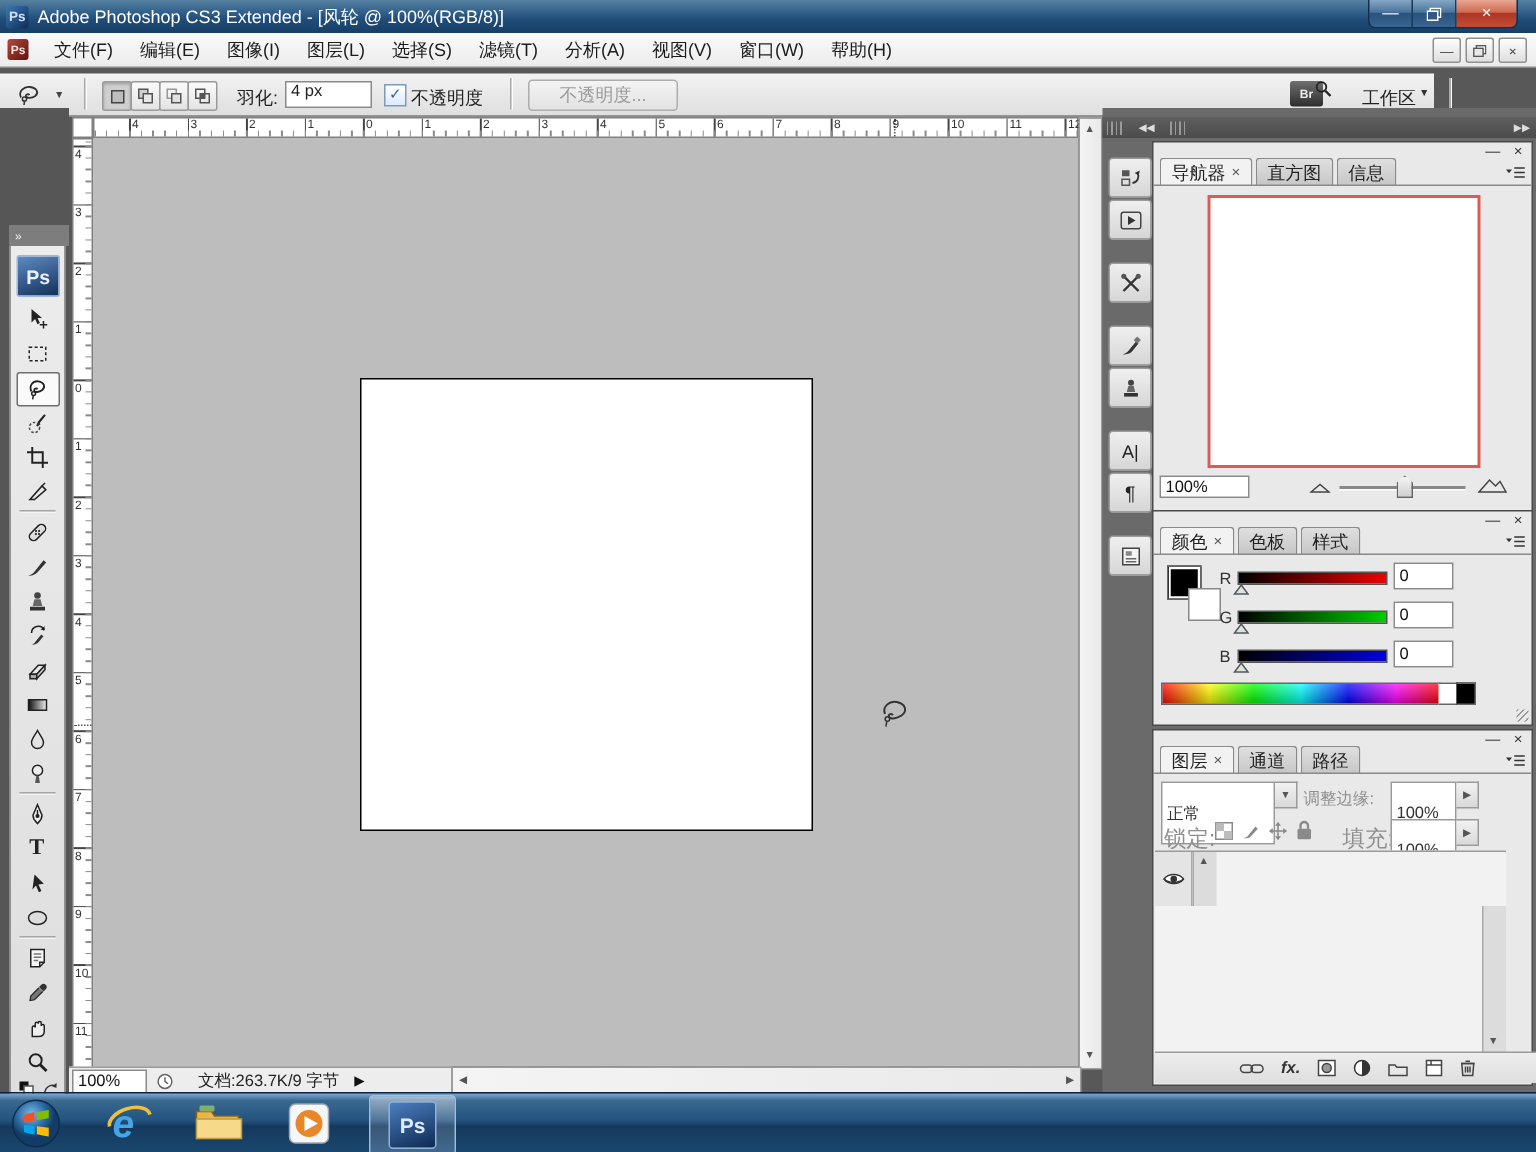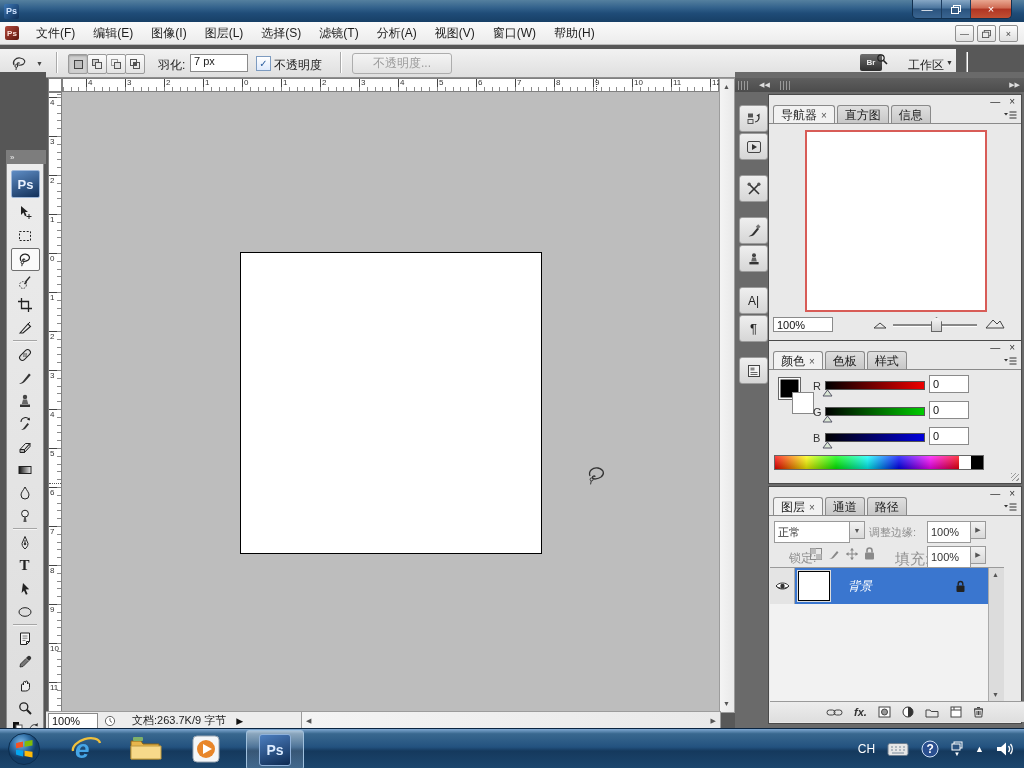--- a/index.html
+++ b/index.html
@@ -82,21 +82,21 @@
     background:linear-gradient(#dfdfdf,#c6c6c6)}
   .tab.active{background:#f2f2f2}
   .tab .x{font-size:10px;color:#555}
   .pmenu{position:absolute;right:3px;top:13px;width:16px;height:14px;color:#333;font-size:8px;
     display:flex;align-items:center;justify-content:center}
   .tabline{position:absolute;left:0;right:0;top:28px;height:1px;background:#8a8a8a}
   .inbox{border:1px solid #8a8a8a;background:#fff;font-size:11px;color:#111;display:flex;align-items:center;padding:0 3px}
   .graylab{color:#8f8f8f}
   .combo{position:absolute;display:flex}
   .combo .val{border:1px solid #9a9a9a;background:#fff;width:36px;height:16px;font-size:11px;
-    display:flex;align-items:center;padding:2px 3px;color:#333}
+    display:flex;align-items:center;padding:12px 3px;color:#333}
   .combo .arr{border:1px solid #9a9a9a;border-left:none;width:14px;height:16px;
     background:linear-gradient(#f2f2f2,#d9d9d9);font-size:7px;color:#555;
     display:flex;align-items:center;justify-content:center}
   
   .taskbar{left:0;top:728px;width:1024px;height:40px;
     background:linear-gradient(180deg,#7fa8d2 0%,#39688f 12%,#23527f 45%,#15395d 55%,#1c476f 100%);
     border-top:1px solid #0a2440}
   .tkicon{position:absolute;top:3px;width:40px;height:34px;display:flex;align-items:center;justify-content:center}
   .psbtn{position:absolute;left:246px;top:1px;width:56px;height:38px;border:1px solid #9fc0dd;border-radius:3px;
     background:linear-gradient(rgba(255,255,255,.45),rgba(255,255,255,.15) 50%,rgba(180,210,240,.25));
@@ -107,20 +107,21 @@
   .tray{position:absolute;right:10px;top:0;height:40px;display:flex;align-items:center;gap:12px;color:#fff;font-size:12px}
   text{font-family:"Liberation Sans",sans-serif}
 </style>
 </head>
 <body>
 
 <div id="screen">
 
   <div class="abs titlebar">
     <span class="appbadge">Ps</span>
+    <span>Adobe Photoshop CS3 Extended - [风轮 @ 100%(RGB/8)]</span>
     <div class="winbtns">
       <div class="wbtn">—</div>
       <div class="wbtn">
         <svg width="10" height="9" viewBox="0 0 10 9">
             <rect x="2.5" y="0.5" width="7" height="6" fill="none" stroke="#fff"></rect>
             <rect x="0.5" y="2.5" width="7" height="6" fill="#355a82" stroke="#fff"></rect>
           </svg>
       </div>
       <div class="wbtn close">×</div>
     </div>
@@ -178,21 +179,21 @@
         </svg>
     </div>
     <div class="modebtn" style="left:125px">
       <svg width="12" height="12" viewBox="0 0 12 12">
           <rect x="1.5" y="1.5" width="6" height="6" fill="none" stroke="#555"></rect>
           <rect x="4.5" y="4.5" width="6" height="6" fill="none" stroke="#555"></rect>
           <rect x="4.5" y="4.5" width="3" height="3" fill="#555"></rect>
         </svg>
     </div>
     <span class="abs" style="left:158px;top:8px">羽化:</span>
-    <div class="opt-input" style="left:190px;width:50px">7 px</div>
+    <div class="opt-input" style="left:190px;width:50px">4 px</div>
     <div class="abs" style="left:256px;top:7px;width:13px;height:13px;border:1px solid #7d9bc0;background:linear-gradient(#fff,#dfeafc);display:flex;align-items:center;justify-content:center;font-size:10px;color:#2d5f9e">✓</div>
     <span class="abs" style="left:274px;top:8px">不透明度</span>
     <div class="vsep" style="left:340px"></div>
     <div class="btn-disabled" style="left:352px;width:78px">不透明度...</div>
     <div class="abs" style="left:860px;top:5px;width:22px;height:17px;border-radius:2px;background:linear-gradient(#6f6f6f,#2e2e2e);color:#eee;font-size:8px;font-weight:bold;display:flex;align-items:center;justify-content:center">Br</div>
     <svg class="abs" style="left:876px;top:4px" width="12" height="12" viewBox="0 0 12 12">
         <circle cx="5" cy="5" r="3.2" fill="none" stroke="#222" stroke-width="1.2"></circle>
         <path d="M7.5 7.5 L11 11" stroke="#222" stroke-width="1.6"></path>
       </svg>
     <span class="abs" style="left:908px;top:8px">工作区</span>
@@ -599,21 +600,21 @@
       <div class="tabline"></div>
       <div class="combo" style="left:5px;top:34px">
         <div class="val" style="width:68px">正常</div>
         <div class="arr">▼</div>
       </div>
       <span class="abs graylab" style="left:100px;top:38px;font-size:11px">调整边缘:</span>
       <div class="combo" style="left:158px;top:34px">
         <div class="val">100%</div>
         <div class="arr">▶</div>
       </div>
-      <span class="abs graylab" style="left:20px;top:63px;font-size:12px">锁定:</span>
+      <span class="abs graylab" style="left:7px;top:63px;font-size:15px">锁定:</span>
       <svg class="abs" style="left:40px;top:60px" width="14" height="14" viewBox="0 0 14 14">
           <rect x="1.5" y="1.5" width="11" height="11" fill="none" stroke="#888"></rect>
           <rect x="1.5" y="1.5" width="5.5" height="5.5" fill="#bbb"></rect>
           <rect x="7" y="7" width="5.5" height="5.5" fill="#bbb"></rect>
         </svg>
       <svg class="abs" style="left:58px;top:60px" width="14" height="14" viewBox="0 0 14 14">
           <path d="M2 12 C4 11 4.5 11 5.5 9.5 L10 4 L11.5 5.5 L7 10.5 C5.8 11.8 4.5 11.8 2 12 Z" fill="#888"></path>
         </svg>
       <svg class="abs" style="left:76px;top:60px" width="14" height="14" viewBox="0 0 14 14">
           <path d="M7 1 L9 3.5 H5 Z M7 13 L5 10.5 H9 Z M1 7 L3.5 5 V9 Z M13 7 L10.5 9 V5 Z" fill="#888"></path>
@@ -628,28 +629,20 @@
         <div class="val">100%</div>
         <div class="arr">▶</div>
       </div>
       <div class="abs" style="left:1px;top:80px;width:234px;height:134px;background:#f2f2f2;border-top:1px solid #9a9a9a">
         <div class="abs" style="left:0;top:0;width:234px;height:36px;display:flex">
           <div style="width:24px;background:#e4e4e4;border-right:1px solid #aaa;display:flex;align-items:center;justify-content:center">
             <svg width="15" height="10" viewBox="0 0 15 10">
                 <path d="M1 5 C4 1 11 1 14 5 C11 9 4 9 1 5 Z" fill="#fff" stroke="#333"></path>
                 <circle cx="7.5" cy="5" r="2.2" fill="#333"></circle>
                 <path d="M1 5 C4 8 11 8 14 5" fill="none" stroke="#333"></path>
-              </svg>
-          </div>
-          <div style="flex:1;background:#3a76cf;display:flex;align-items:center">
-            <div style="width:30px;height:28px;background:#fff;border:1px solid #000;outline:1px solid #ddd;margin-left:3px"></div>
-            <span style="margin-left:18px;color:#fff;font-size:12px;font-style:italic">背景</span>
-            <svg style="position:absolute;right:38px" width="11" height="13" viewBox="0 0 11 13">
-                <rect x="1.5" y="5.5" width="8" height="6.5" rx="1" fill="#222"></rect>
-                <path d="M3.2 5.5 V3.8 a2.3 2.3 0 0 1 4.6 0 V5.5" fill="none" stroke="#222" stroke-width="1.4"></path>
               </svg>
           </div>
           <div style="width:15px;background:#dcdcdc;border-left:1px solid #aaa;position:relative">
             <span class="sarrow" style="left:3px;top:2px">▲</span>
           </div>
         </div>
         <div class="abs" style="right:0;top:36px;width:15px;height:98px;background:#dcdcdc;border-left:1px solid #aaa">
           <span class="sarrow" style="position:absolute;left:3px;bottom:2px">▼</span>
         </div>
       </div>
@@ -716,38 +709,15 @@
     <div class="tkicon" style="left:186px">
       <svg width="30" height="30" viewBox="0 0 30 30">
         <rect x="2" y="2" width="26" height="26" rx="4" fill="#f4f6f8" stroke="#9aa6b2"></rect>
         <circle cx="15" cy="15" r="9" fill="#e8862a"></circle>
         <path d="M12 10 L21 15 L12 20 Z" fill="#fff"></path>
       </svg>
     </div>
     <div class="psbtn">
       <div class="psbig">Ps</div>
     </div>
-    <div class="tray">
-      <span>CH</span>
-      <svg width="22" height="15" viewBox="0 0 22 15">
-          <rect x="1" y="1.5" width="20" height="12" rx="2" fill="#e6e6e6" stroke="#6f7f90"></rect>
-          <path d="M4 5 h2 M8 5 h2 M12 5 h2 M16 5 h2 M4 8 h2 M8 8 h2 M12 8 h2 M16 8 h2 M5 11 h12" stroke="#7a8a9a"></path>
-        </svg>
-      <svg width="18" height="18" viewBox="0 0 18 18">
-          <circle cx="9" cy="9" r="8" fill="#2a4f8f" stroke="#cfe0f5"></circle>
-          <text x="5.4" y="13.2" font-size="12" font-weight="bold" fill="#fff">?</text>
-        </svg>
-      <span style="display:inline-flex;flex-direction:column;align-items:center;line-height:6px">
-        <svg width="12" height="10" viewBox="0 0 12 10">
-            <rect x="3" y="1" width="8" height="6" fill="none" stroke="#fff"></rect>
-            <rect x="1" y="3" width="8" height="6" fill="#2a527f" stroke="#fff"></rect>
-          </svg>
-        <span style="font-size:6px;color:#fff">▼</span>
-      </span>
-      <span style="font-size:9px;color:#fff">▲</span>
-      <svg width="18" height="16" viewBox="0 0 18 16">
-          <path d="M1 6 h4 l5-4.5 V14.5 L5 10 H1 Z" fill="#fff"></path>
-          <path d="M12.5 5 A5 5 0 0 1 12.5 11 M14.5 3 A8 8 0 0 1 14.5 13" fill="none" stroke="#fff" stroke-width="1.4"></path>
-        </svg>
-    </div>
   </div>
 
 </div>
 
 </body></html>

